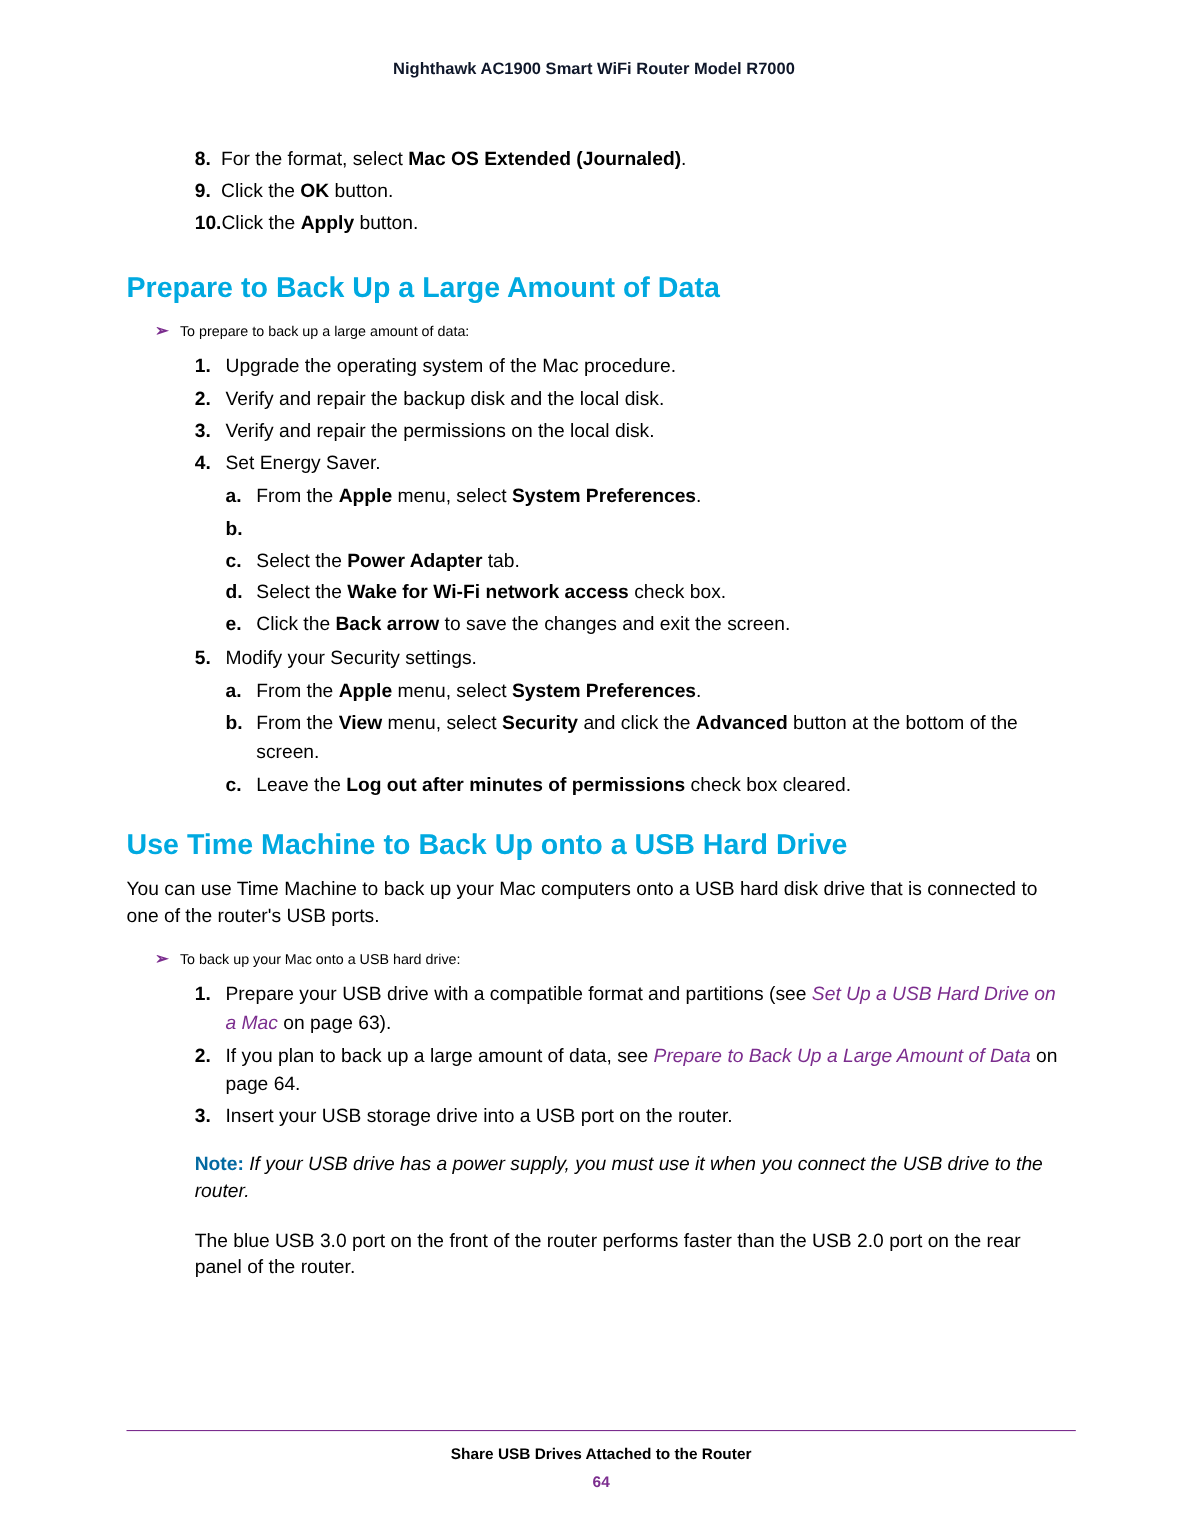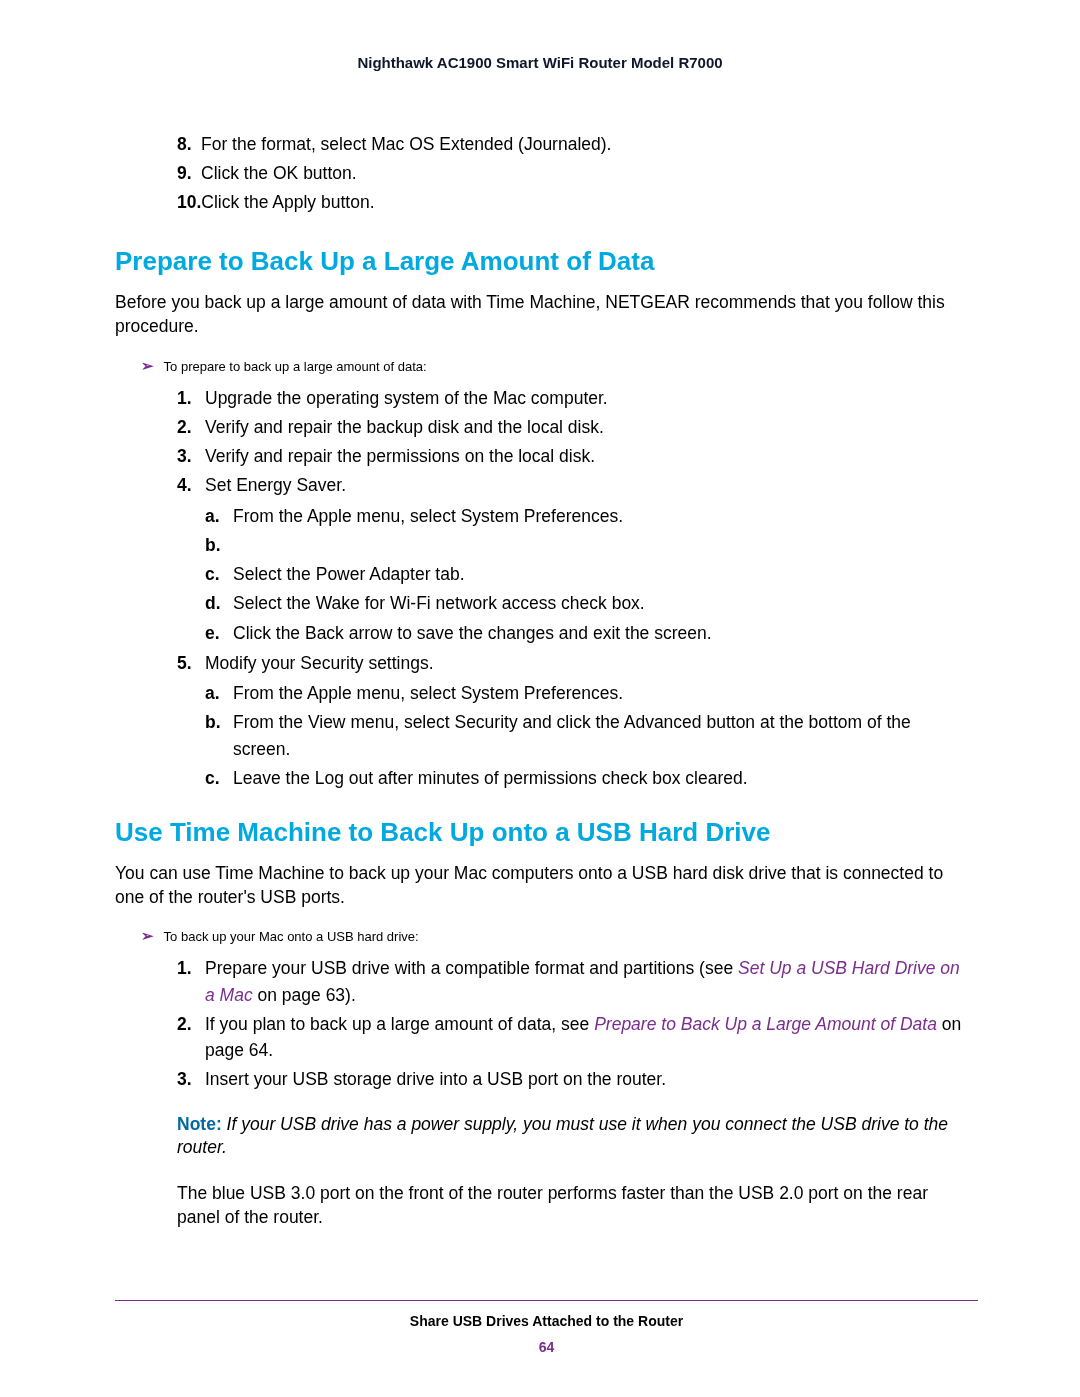--- a/index.html
+++ b/index.html
@@ -133,47 +133,46 @@
     font-weight: bold;
     color: #000;
   }
   .page-num {
     text-align: center;
     font-size: 14px;
     font-weight: bold;
     color: #7B2D8E;
     margin-top: 10px;
   }
-  .b { font-weight: normal; text-align: right; }
+  .b { font-weight: bold; text-align: right; }
 </style>
 </head>
 <body>
 
 <div class="page">
 
   <div class="header-title">Nighthawk AC1900 Smart WiFi Router Model R7000</div>
 
   <ul class="ol-top" style="list-style:none;">
     <li><span class="num">8.</span><span>For the format, select </span><span class="b">Mac OS Extended (Journaled)</span><span>.</span></li>
     <li><span class="num">9.</span><span>Click the </span><span class="b">OK</span><span> button.</span></li>
     <li><span class="num">10.</span><span>Click the </span><span class="b">Apply</span><span> button.</span></li>
   </ul>
 
   <div class="h2">Prepare to Back Up a Large Amount of Data</div>
-  <div class="intro">Before you back up a large amount of data with Time Machine, NETGEAR recommends that you follow this procedure.</div>
 
   <div class="sub-head-row">
     <span class="arrow">➢</span>
     <span class="sub-head">To prepare to back up a large amount of data:</span>
   </div>
 
   <ul class="ol-num" style="list-style:none;">
     <li>
         <span class="num">1.</span>
-        <span>Upgrade the operating system of the Mac computer.</span>
+        <span>Upgrade the operating system of the Mac procedure.</span>
       </li>
     <li>
         <span class="num">2.</span>
         <span>Verify and repair the backup disk and the local disk.</span>
       </li>
     <li>
         <span class="num">3.</span>
         <span>Verify and repair the permissions on the local disk.</span>
       </li>
     <li>

